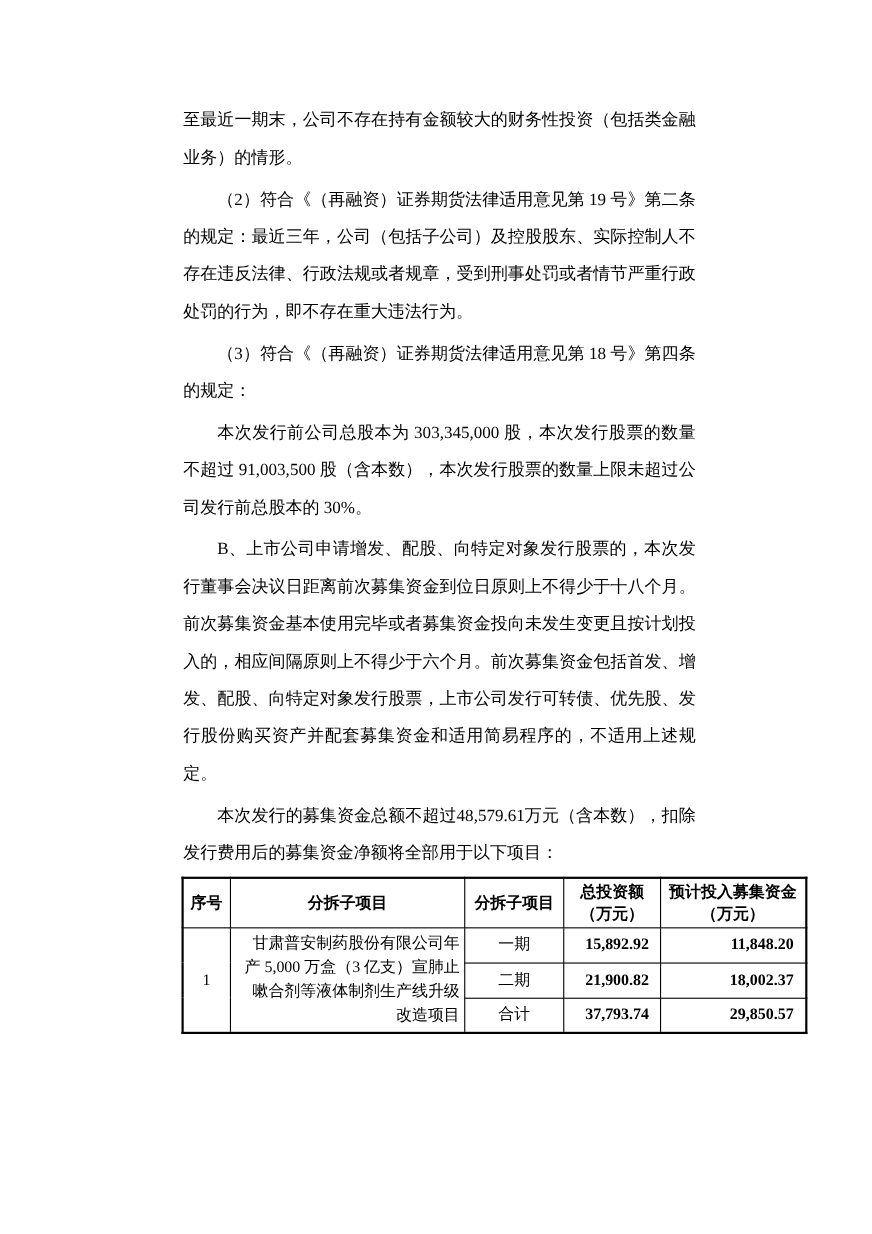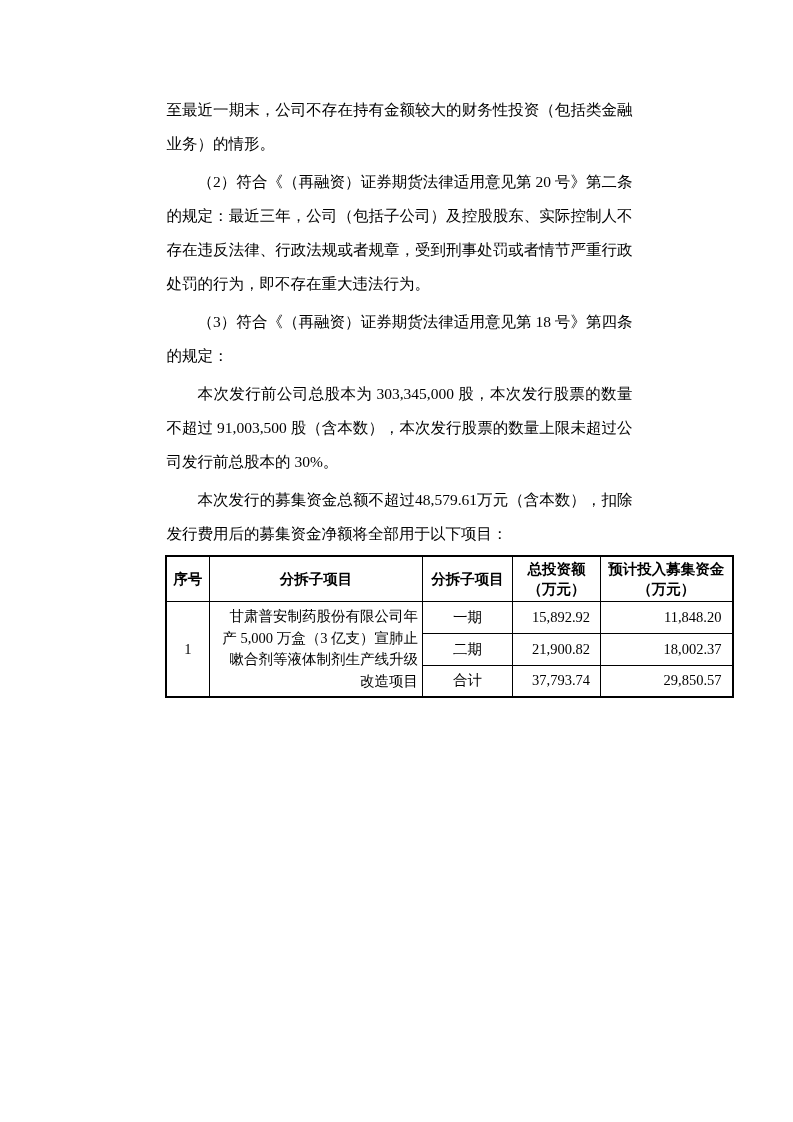--- a/index.html
+++ b/index.html
@@ -55,32 +55,34 @@
     line-height: 21px;
   }
   .fund-table td.project-cell {
     text-align: right;
     padding: 4px 4px 4px 8px;
     line-height: 21.5px;
   }
   .fund-table td.num-cell {
     text-align: right;
     padding-right: 10px;
+    font-weight: bold;
   }
 </style>
 </head>
 <body>
 
 <div class="page">
 
   <div class="text-block">
     <p class="no-indent">至最近一期末，公司不存在持有金额较大的财务性投资（包括类金融业务）的情形。</p>
-    <p>（2）符合《（再融资）证券期货法律适用意见第 20 号》第二条的规定：最近三年，公司（包括子公司）及控股股东、实际控制人不存在违反法律、行政法规或者规章，受到刑事处罚或者情节严重行政处罚的行为，即不存在重大违法行为。</p>
+    <p>（2）符合《（再融资）证券期货法律适用意见第 19 号》第二条的规定：最近三年，公司（包括子公司）及控股股东、实际控制人不存在违反法律、行政法规或者规章，受到刑事处罚或者情节严重行政处罚的行为，即不存在重大违法行为。</p>
     <p>（3）符合《（再融资）证券期货法律适用意见第 18 号》第四条的规定：</p>
     <p>本次发行前公司总股本为 303,345,000 股，本次发行股票的数量不超过 91,003,500 股（含本数），本次发行股票的数量上限未超过公司发行前总股本的 30%。</p>
+    <p>B、上市公司申请增发、配股、向特定对象发行股票的，本次发行董事会决议日距离前次募集资金到位日原则上不得少于十八个月。前次募集资金基本使用完毕或者募集资金投向未发生变更且按计划投入的，相应间隔原则上不得少于六个月。前次募集资金包括首发、增发、配股、向特定对象发行股票，上市公司发行可转债、优先股、发行股份购买资产并配套募集资金和适用简易程序的，不适用上述规定。</p>
     <p>本次发行的募集资金总额不超过48,579.61万元（含本数），扣除发行费用后的募集资金净额将全部用于以下项目：</p>
   </div>
 
   <table class="fund-table">
     <colgroup>
       <col style="width:44px">
       <col style="width:213px">
       <col style="width:90px">
       <col style="width:88px">
       <col style="width:132px">

